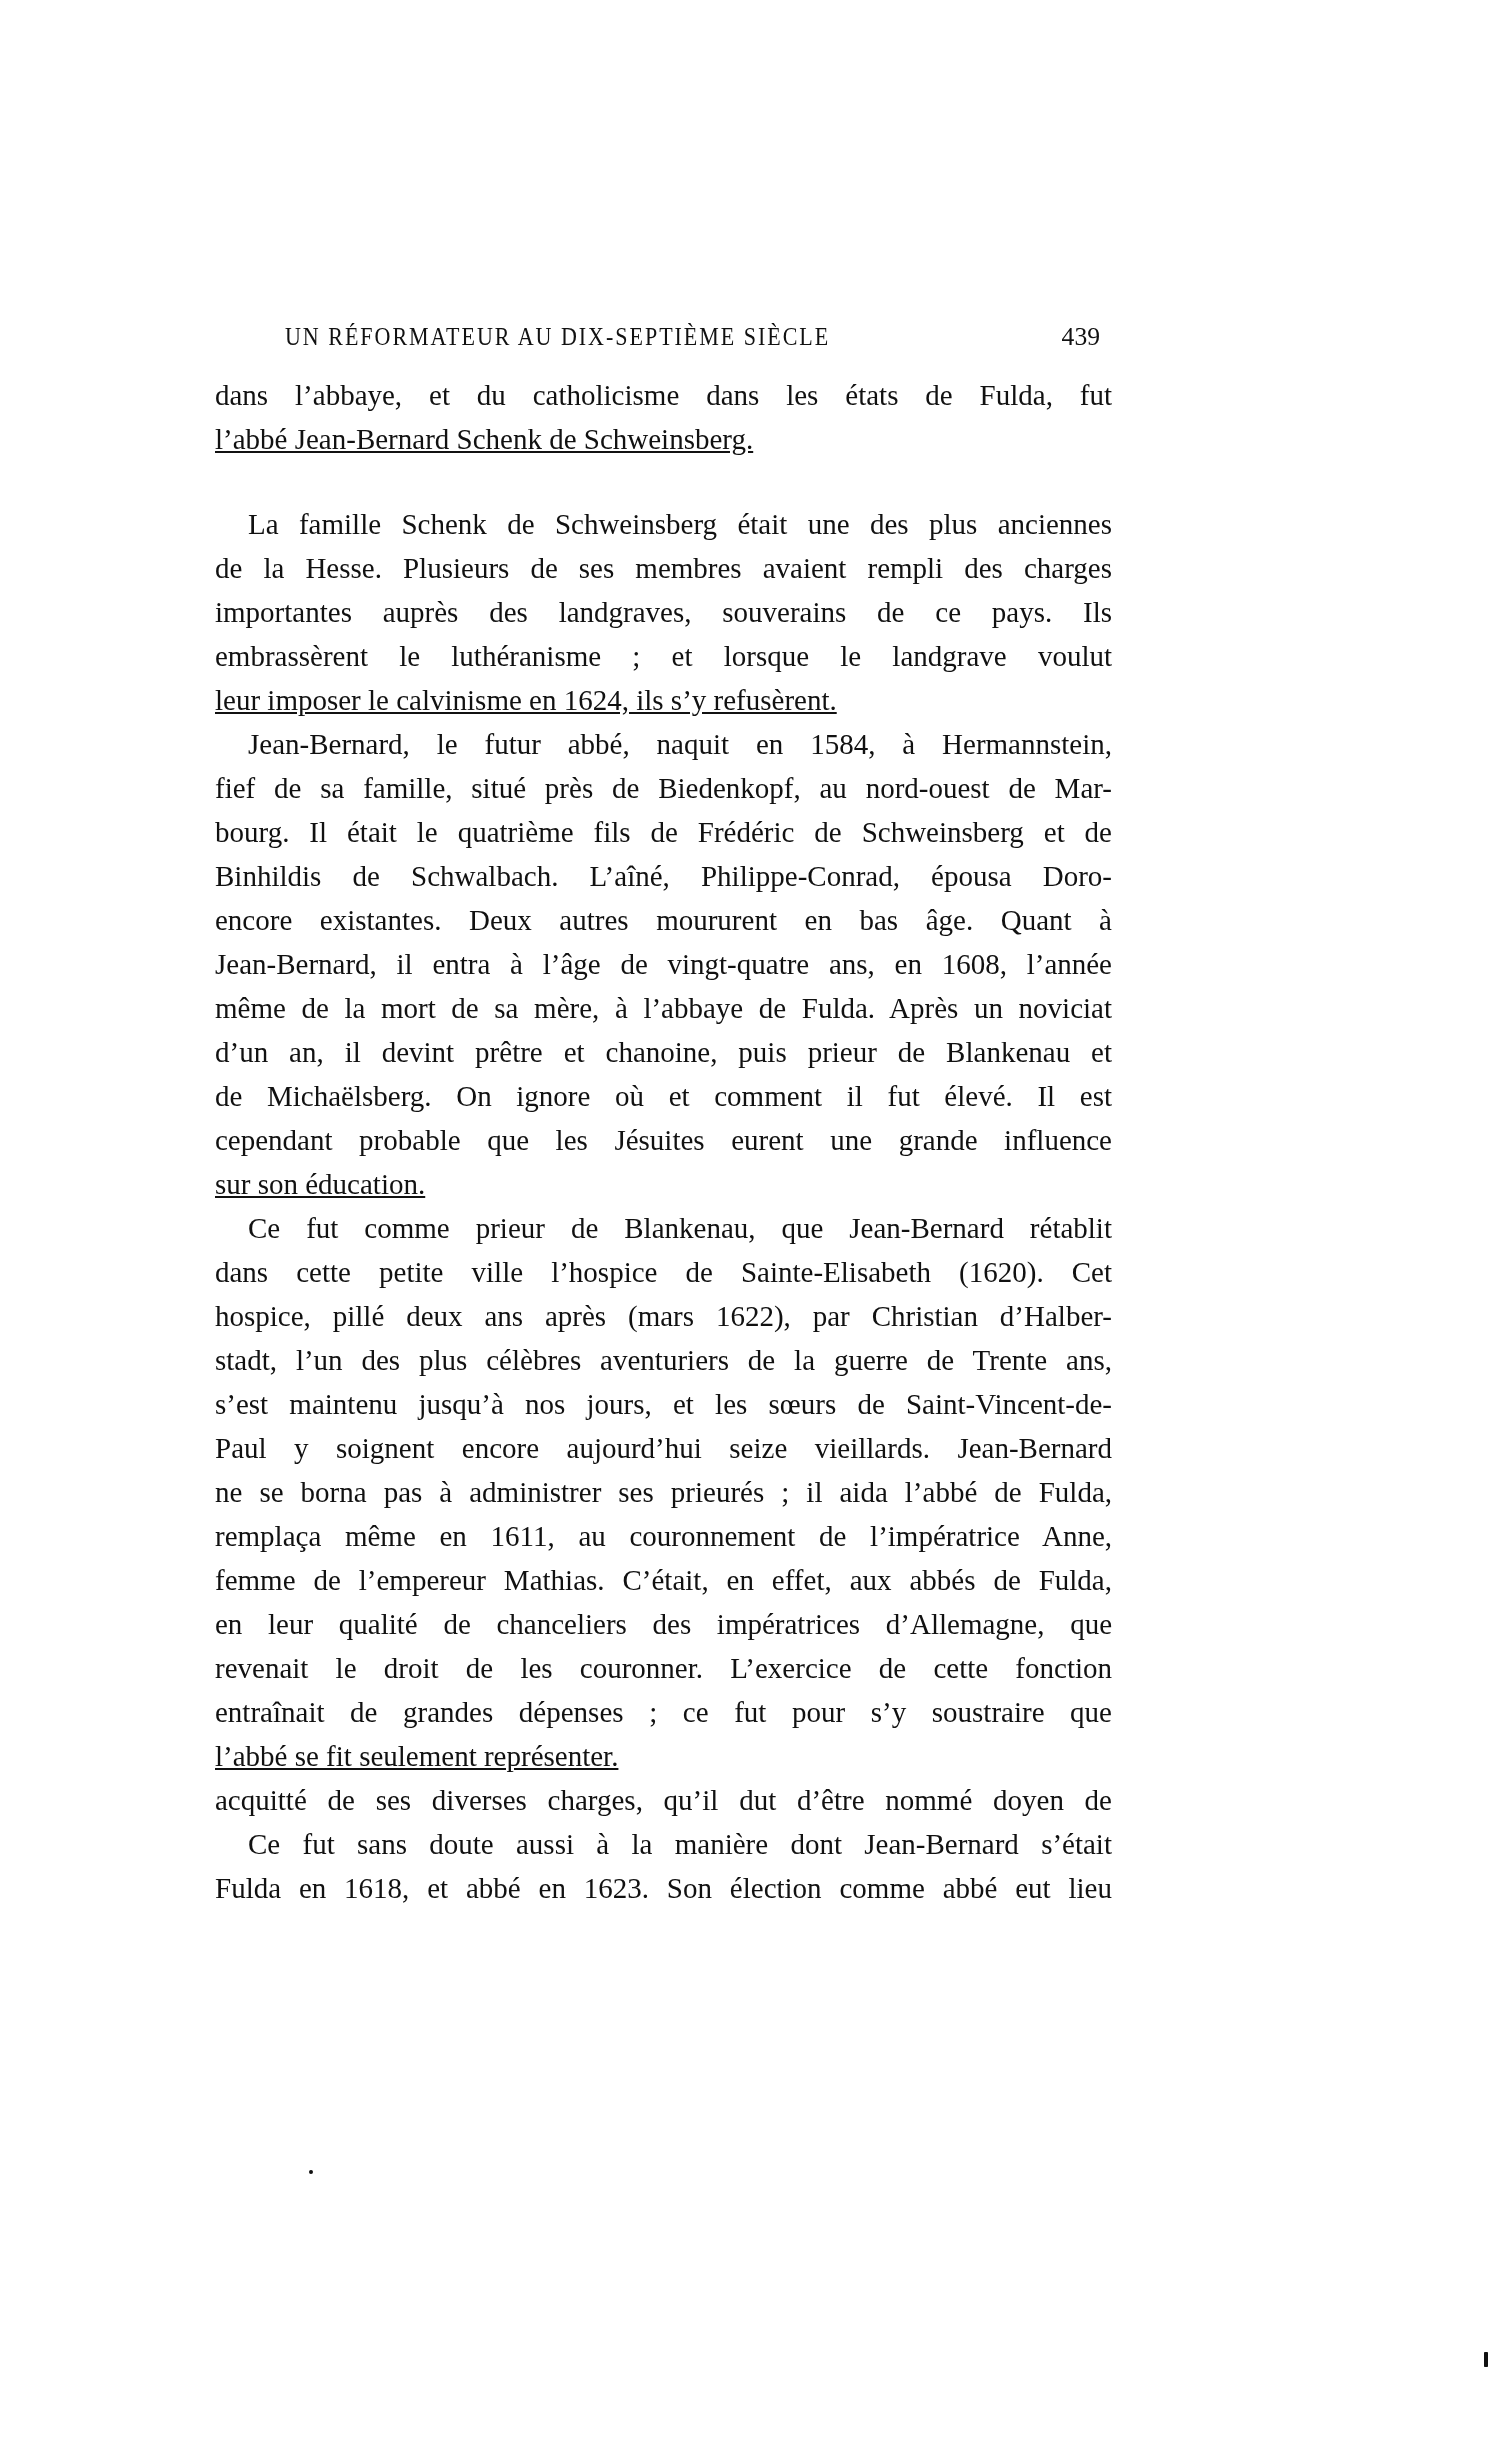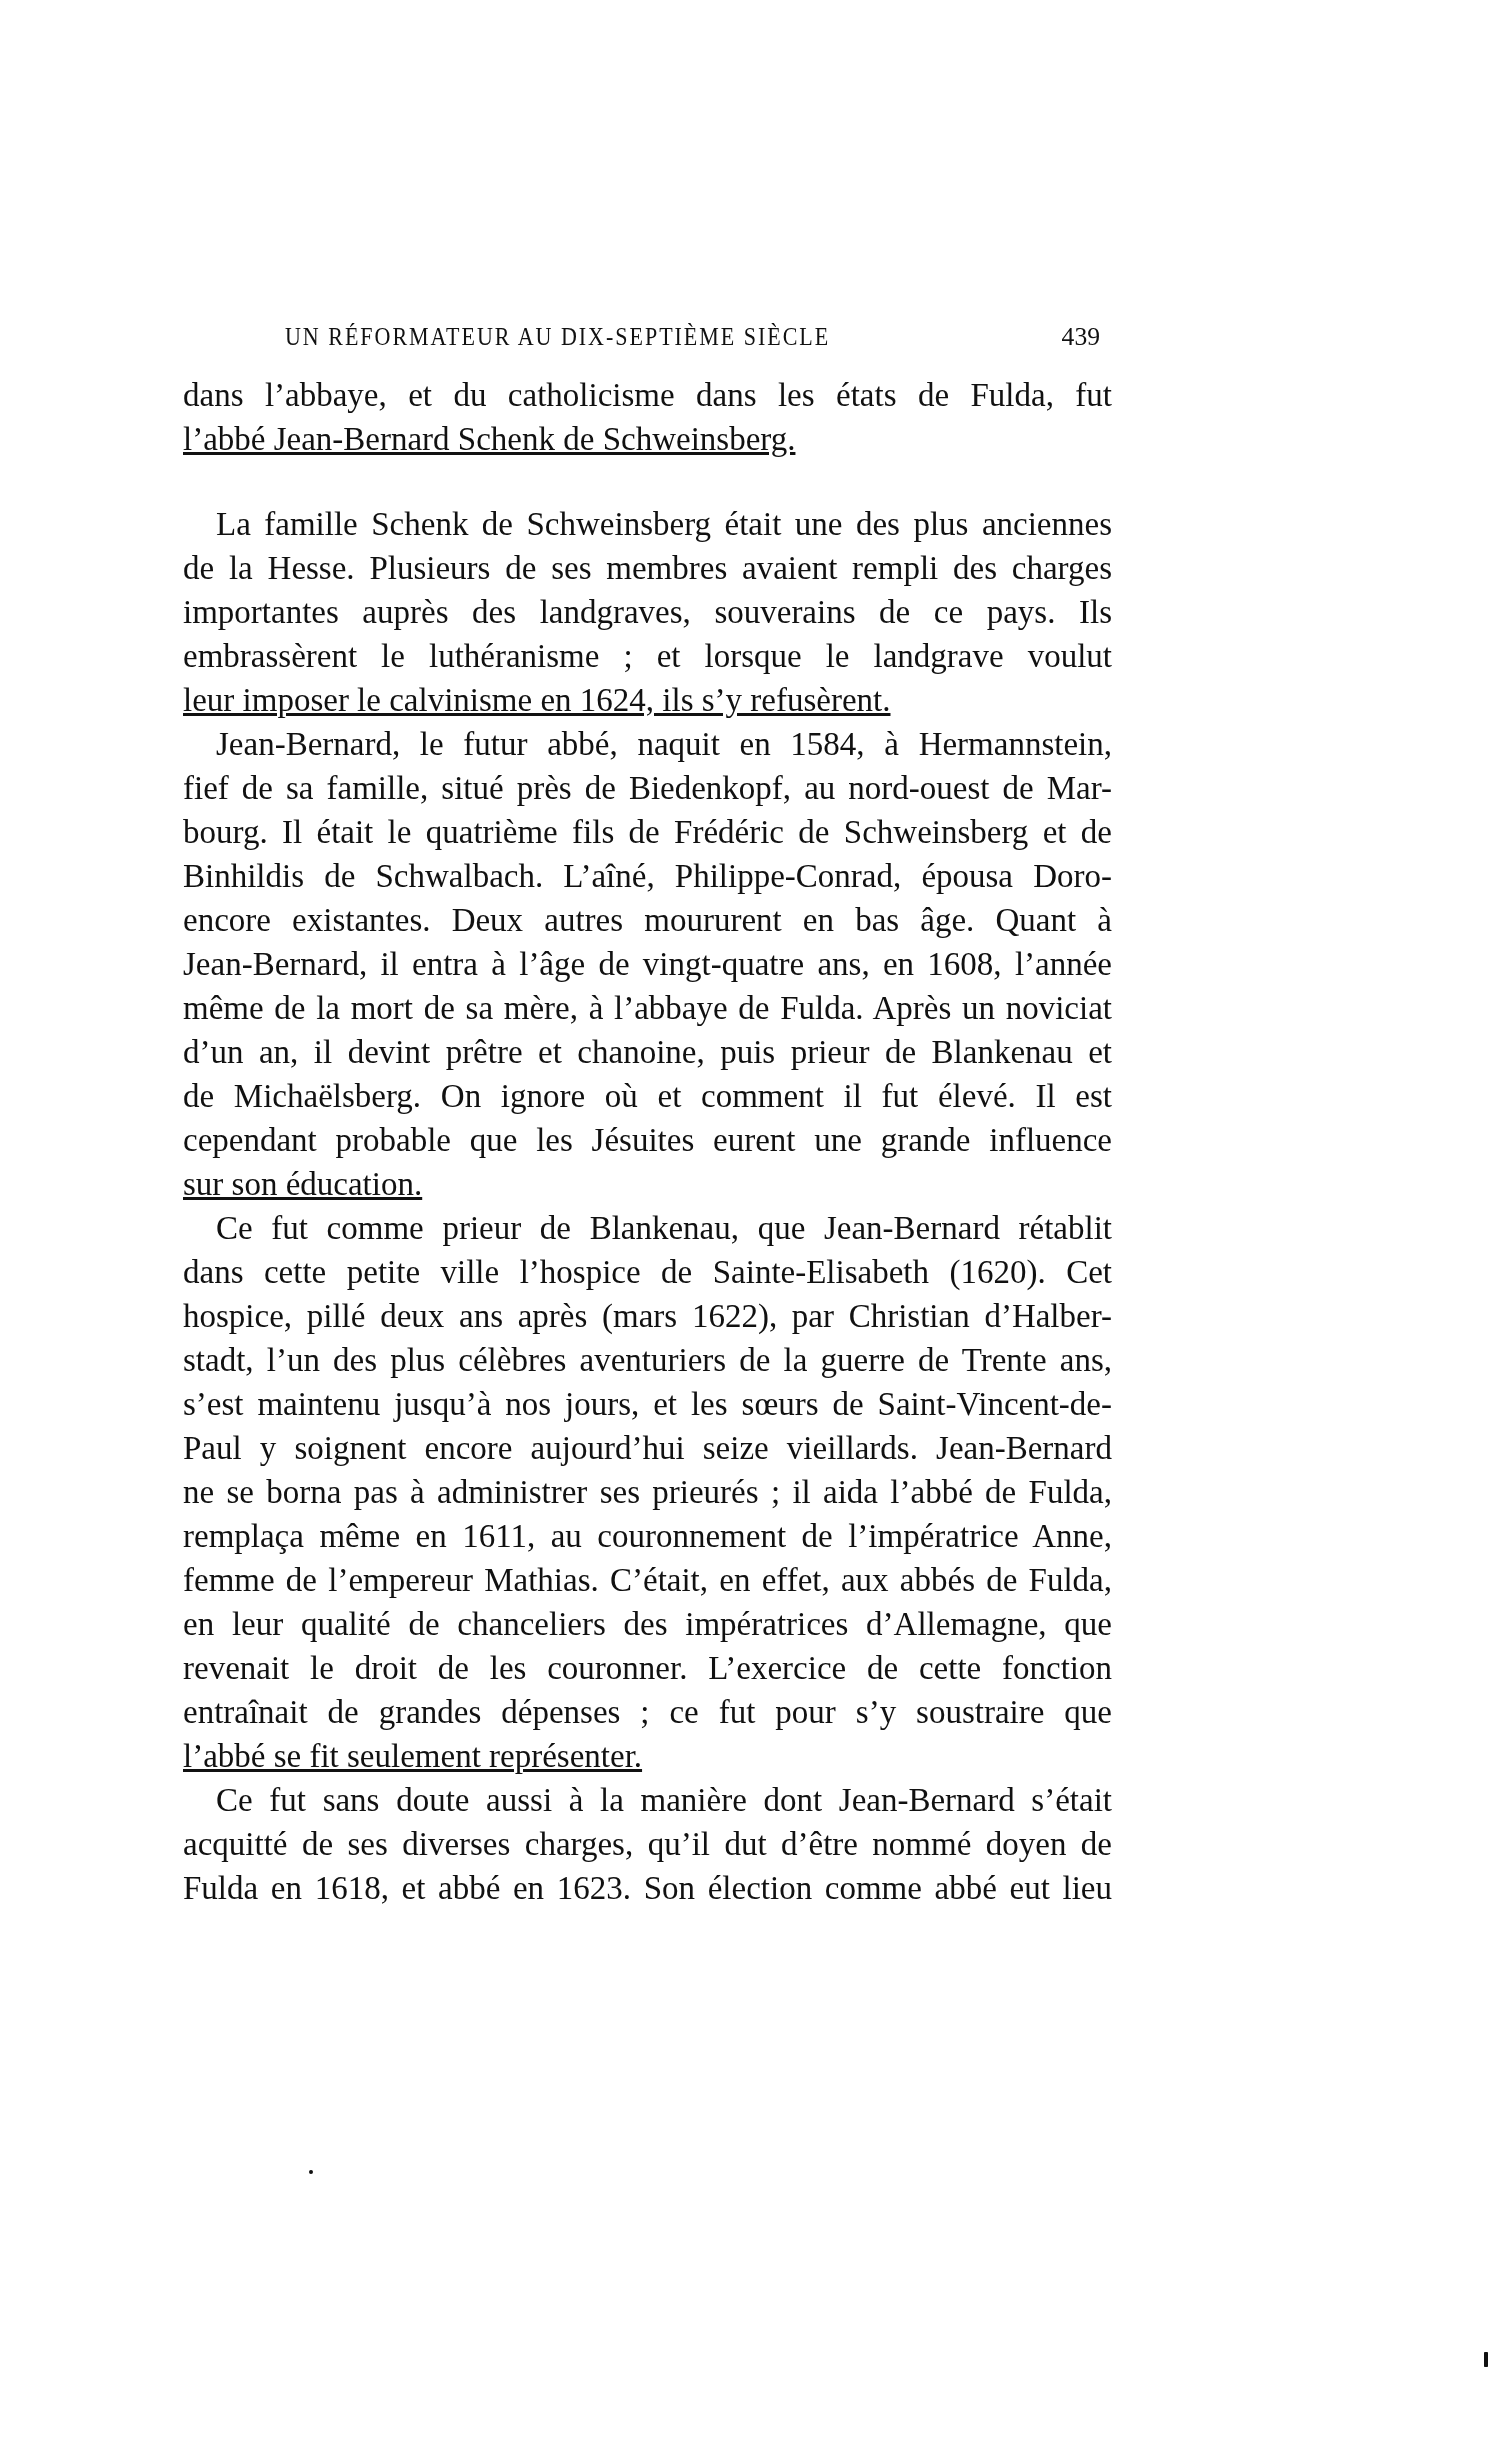--- a/index.html
+++ b/index.html
@@ -46,25 +46,26 @@
     position: absolute;
     left: 183px;
     top: 373px;
     width: 929px;
   }
   .line {
     display: block;
     height: 44px;
     line-height: 44px;
     font-family: "Liberation Serif", "DejaVu Serif", serif;
-    font-size: 33px;
+    font-size: 29px;
     white-space: nowrap;
     text-align: justify;
     text-align-last: justify;
     overflow: visible;
+    margin-left: 32px;
   }
   .line.last {
     text-align-last: left;
     text-decoration: underline;
   }
   .line.indent {
     padding-left: 33px;
   }
   .para-gap {
     height: 41px;
@@ -120,21 +121,21 @@
       <span class="line">Paul y soignent encore aujourd’hui seize vieillards. Jean-Bernard</span>
       <span class="line">ne se borna pas à administrer ses prieurés ; il aida l’abbé de Fulda,</span>
       <span class="line">remplaça même en 1611, au couronnement de l’impératrice Anne,</span>
       <span class="line">femme de l’empereur Mathias. C’était, en effet, aux abbés de Fulda,</span>
       <span class="line">en leur qualité de chanceliers des impératrices d’Allemagne, que</span>
       <span class="line">revenait le droit de les couronner. L’exercice de cette fonction</span>
       <span class="line">entraînait de grandes dépenses ; ce fut pour s’y soustraire que</span>
       <span class="line last">l’abbé se fit seulement représenter.</span>
     </div>
     <div class="paragraph">
+      <span class="line">acquitté de ses diverses charges, qu’il dut d’être nommé doyen de</span>
       <span class="line indent">Ce fut sans doute aussi à la manière dont Jean-Bernard s’était</span>
-      <span class="line">acquitté de ses diverses charges, qu’il dut d’être nommé doyen de</span>
       <span class="line">Fulda en 1618, et abbé en 1623. Son élection comme abbé eut lieu</span>
     </div>
   </div>
 
 <div class="speck a"></div>
 <div class="speck b"></div>
 
 
 </body></html>

